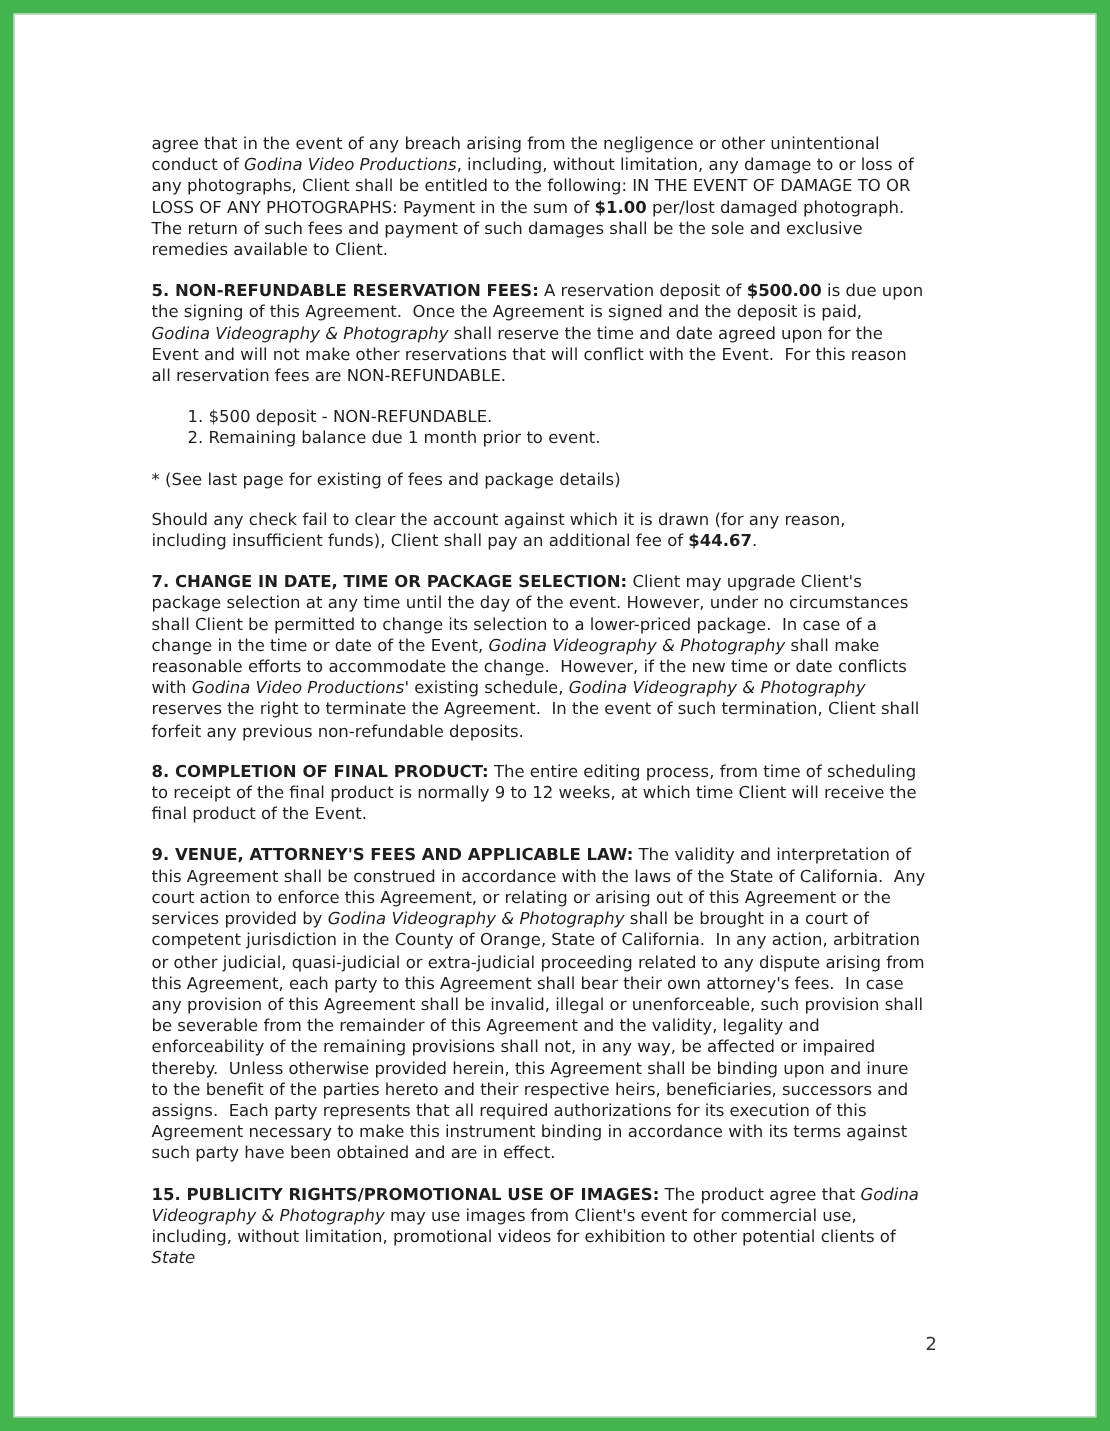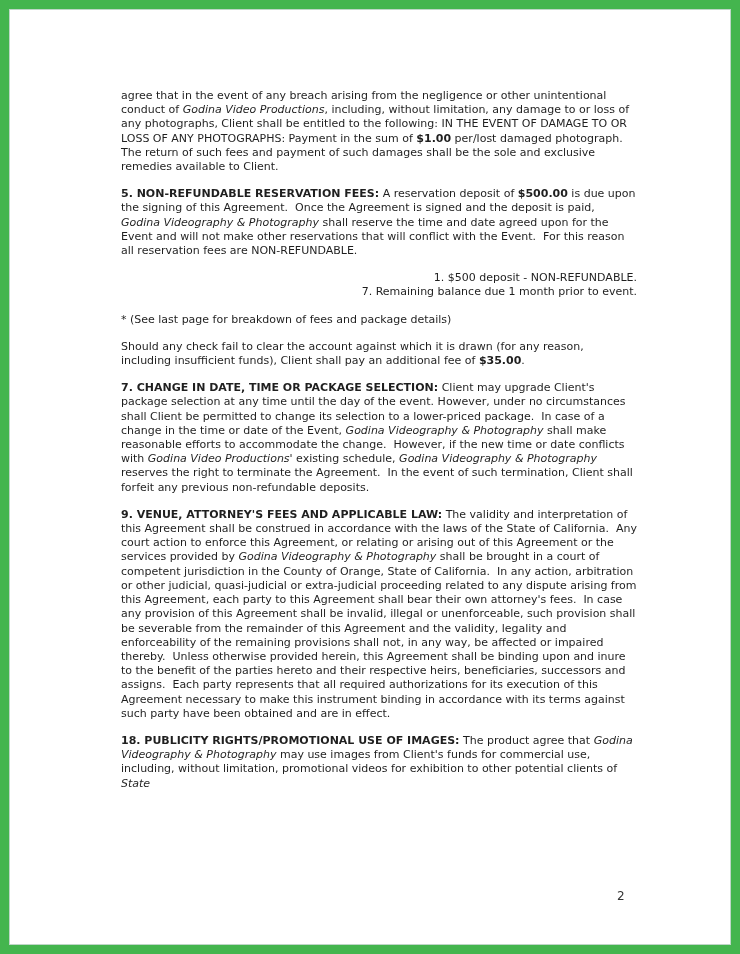--- a/index.html
+++ b/index.html
@@ -20,37 +20,36 @@
   .frame::after {
     
     content: "";
     position: absolute;
     inset: 0;
     box-shadow: inset 0 0 0 1px rgba(0,90,30,0.25);
     pointer-events: none;
   }
   .content {
     position: absolute;
-    left: 112px;
+    left: 92px;
     top: 80px;
     width: 516px;
     color: #1f1f1f;
     font-size: 11px;
     line-height: 14.2px;
   }
   .para {
     margin: 0 0 13px 0;
     white-space: pre-wrap;
   }
   .num-list {
     margin: 0 0 13px 0;
     padding: 0 0 0 24px;
     list-style: none;
     white-space: pre-wrap;
-    text-align: right;
   }
   .num-list .li {
     margin: 0;
   }
   .seg-b { font-weight: bold; }
   .seg-i { font-style: italic; }
   .page-number {
     position: absolute;
     left: 608px;
     top: 880px;
@@ -58,21 +57,22 @@
     color: #333333;
   }
 </style>
 </head>
 <body>
 
 <div class="frame">
   <div class="content" id="doc-content">
       <p class="para"><span>agree that in the event of any breach arising from the negligence or other unintentional conduct of </span><span class="seg-i">Godina Video Productions</span><span>, including, without limitation, any damage to or loss of any photographs, Client shall be entitled to the following: IN THE EVENT OF DAMAGE TO OR LOSS OF ANY PHOTOGRAPHS: Payment in the sum of </span><span class="seg-b">$1.00</span><span> per/lost damaged photograph.  The return of such fees and payment of such damages shall be the sole and exclusive remedies available to Client.</span></p>
       <p class="para"><span class="seg-b">5. NON-REFUNDABLE RESERVATION FEES:</span><span> A reservation deposit of </span><span class="seg-b">$500.00</span><span> is due upon the signing of this Agreement.  Once the Agreement is signed and the deposit is paid, </span><span class="seg-i">Godina Videography &amp; Photography</span><span> shall reserve the time and date agreed upon for the Event and will not make other reservations that will conflict with the Event.  For this reason all reservation fees are NON-REFUNDABLE.</span></p>
-      <div class="num-list"><div class="li"><span>1. $500 deposit - NON-REFUNDABLE.</span></div><div class="li"><span>7. Remaining balance due 1 month prior to event.</span></div></div>
-      <p class="para"><span>* (See last page for breakdown of fees and package details)</span></p>
-      <p class="para"><span>Should any check fail to clear the account against which it is drawn (for any reason, including insufficient funds), Client shall pay an additional fee of </span><span class="seg-b">$35.00</span><span>.</span></p>
+      <div class="num-list"><div class="li"><span>1. $500 deposit - NON-REFUNDABLE.</span></div><div class="li"><span>2. Remaining balance due 1 month prior to event.</span></div></div>
+      <p class="para"><span>* (See last page for existing of fees and package details)</span></p>
+      <p class="para"><span>Should any check fail to clear the account against which it is drawn (for any reason, including insufficient funds), Client shall pay an additional fee of </span><span class="seg-b">$44.67</span><span>.</span></p>
       <p class="para"><span class="seg-b">7. CHANGE IN DATE, TIME OR PACKAGE SELECTION:</span><span> Client may upgrade Client's package selection at any time until the day of the event. However, under no circumstances shall Client be permitted to change its selection to a lower-priced package.  In case of a change in the time or date of the Event, </span><span class="seg-i">Godina Videography &amp; Photography</span><span> shall make reasonable efforts to accommodate the change.  However, if the new time or date conflicts with </span><span class="seg-i">Godina Video Productions'</span><span> existing schedule, </span><span class="seg-i">Godina Videography &amp; Photography</span><span> reserves the right to terminate the Agreement.  In the event of such termination, Client shall forfeit any previous non-refundable deposits.</span></p>
+      <p class="para"><span class="seg-b">8. COMPLETION OF FINAL PRODUCT:</span><span> The entire editing process, from time of scheduling to receipt of the final product is normally 9 to 12 weeks, at which time Client will receive the final product of the Event.</span></p>
       <p class="para"><span class="seg-b">9. VENUE, ATTORNEY'S FEES AND APPLICABLE LAW:</span><span> The validity and interpretation of this Agreement shall be construed in accordance with the laws of the State of California.  Any court action to enforce this Agreement, or relating or arising out of this Agreement or the services provided by </span><span class="seg-i">Godina Videography &amp; Photography</span><span> shall be brought in a court of competent jurisdiction in the County of Orange, State of California.  In any action, arbitration or other judicial, quasi-judicial or extra-judicial proceeding related to any dispute arising from this Agreement, each party to this Agreement shall bear their own attorney's fees.  In case any provision of this Agreement shall be invalid, illegal or unenforceable, such provision shall be severable from the remainder of this Agreement and the validity, legality and enforceability of the remaining provisions shall not, in any way, be affected or impaired thereby.  Unless otherwise provided herein, this Agreement shall be binding upon and inure to the benefit of the parties hereto and their respective heirs, beneficiaries, successors and assigns.  Each party represents that all required authorizations for its execution of this Agreement necessary to make this instrument binding in accordance with its terms against such party have been obtained and are in effect.</span></p>
-      <p class="para"><span class="seg-b">18. PUBLICITY RIGHTS/PROMOTIONAL USE OF IMAGES:</span><span> The product agree that </span><span class="seg-i">Godina Videography &amp; Photography</span><span> may use images from Client's funds for commercial use, including, without limitation, promotional videos for exhibition to other potential clients of </span><span class="seg-i">State</span></p>
+      <p class="para"><span class="seg-b">15. PUBLICITY RIGHTS/PROMOTIONAL USE OF IMAGES:</span><span> The product agree that </span><span class="seg-i">Godina Videography &amp; Photography</span><span> may use images from Client's event for commercial use, including, without limitation, promotional videos for exhibition to other potential clients of </span><span class="seg-i">State</span></p>
     </div>
   <div class="page-number">2</div>
 </div>
 
 </body></html>

